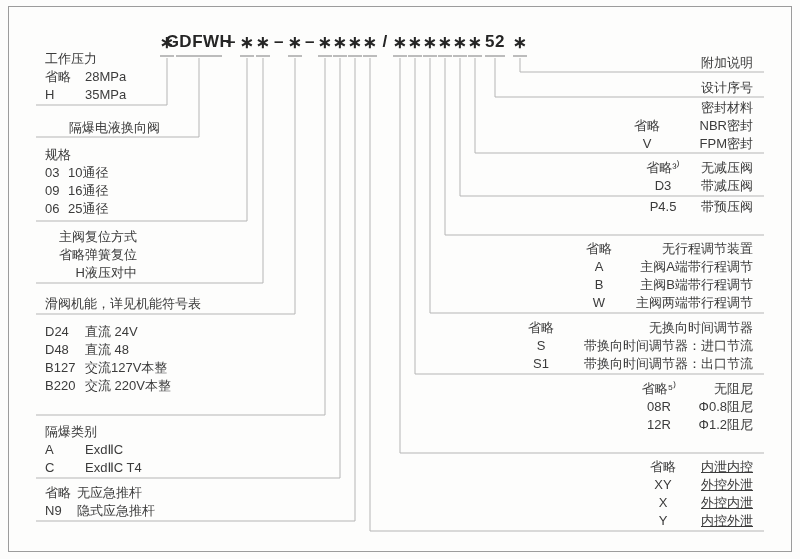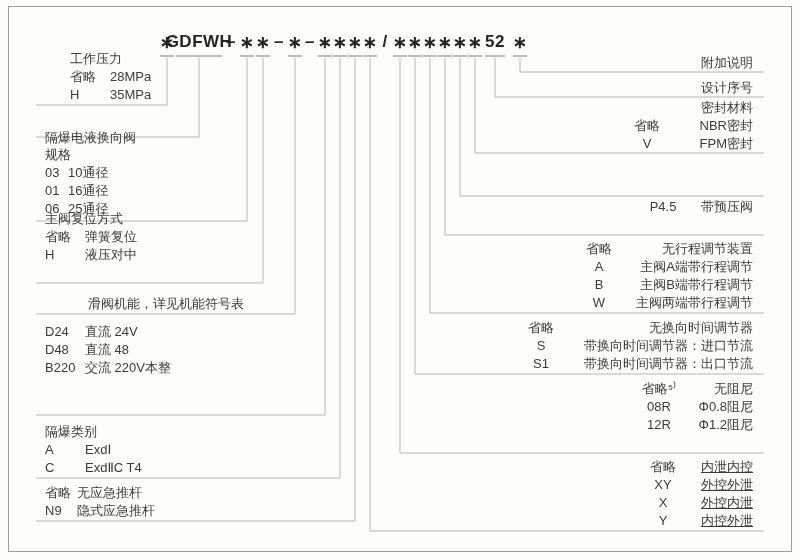--- a/index.html
+++ b/index.html
@@ -17,26 +17,26 @@
   .brow{display:flex;}
   .brow.full{display:block;}
   .left{left:45px;text-align:left;}
   .left .c1{display:inline-block;width:40px;flex:0 0 auto;}
   .left .c2{display:inline-block;}
   .right .brow{display:flex;justify-content:flex-end;}
   .right .brow.full{text-align:right;}
   .right .c1{flex:0 0 auto;width:56px;text-align:center;margin-right:8px;}
   .right .c2{flex:0 0 auto;text-align:right;}
   
-  #b-wp{top:50px;margin-left:25px;}
-  #b-name{top:129px;}
+  #b-wp{top:50px;}
+  #b-name{top:119px;margin-left:24px;}
   #b-spec{top:146px;}
   #b-spec .c1{width:23px;}
-  #b-reset{top:210px;}
-  #b-spool{top:295px;margin-left:43px;}
+  #b-reset{top:228px;text-align:right;}
+  #b-spool{top:295px;}
   #b-volt{top:323px;}
   #b-exp{top:423px;}
   #b-rod{top:484px;}
   #b-rod .c1{width:32px;}
   
   .right{right:47px;}
   #b-notes{top:54px;}
   #b-design{top:79px;}
   #b-seal{top:99px;}      #b-seal .c2{width:70px;}
   #b-red{top:159px;}      #b-red .c2{width:54px;}
@@ -129,21 +129,21 @@
   <div class="block left" id="b-name">
       <div class="brow full">隔爆电液换向阀</div>
     </div>
   <div class="block left" id="b-spec">
       <div class="brow full">规格</div>
       <div class="brow">
         <span class="c1">03</span>
         <span class="c2">10通径</span>
       </div>
       <div class="brow">
-        <span class="c1">01</span>
+        <span class="c1">09</span>
         <span class="c2">16通径</span>
       </div>
       <div class="brow">
         <span class="c1">06</span>
         <span class="c2">25通径</span>
       </div>
     </div>
   <div class="block left" id="b-reset">
       <div class="brow full">主阀复位方式</div>
       <div class="brow">
@@ -161,29 +161,33 @@
   <div class="block left" id="b-volt">
       <div class="brow">
         <span class="c1">D24</span>
         <span class="c2">直流 24V</span>
       </div>
       <div class="brow">
         <span class="c1">D48</span>
         <span class="c2">直流 48</span>
       </div>
       <div class="brow">
+        <span class="c1">B127</span>
+        <span class="c2">交流127V本整</span>
+      </div>
+      <div class="brow">
         <span class="c1">B220</span>
         <span class="c2">交流 220V本整</span>
       </div>
     </div>
   <div class="block left" id="b-exp">
       <div class="brow full">隔爆类别</div>
       <div class="brow">
         <span class="c1">A</span>
-        <span class="c2">ExdⅠ</span>
+        <span class="c2">ExdⅡC</span>
       </div>
       <div class="brow">
         <span class="c1">C</span>
         <span class="c2">ExdⅡC T4</span>
       </div>
     </div>
   <div class="block left" id="b-rod">
       <div class="brow">
         <span class="c1">省略</span>
         <span class="c2">无应急推杆</span>
@@ -205,20 +209,28 @@
       <div class="brow">
         <span class="c1">省略</span>
         <span class="c2">NBR密封</span>
       </div>
       <div class="brow">
         <span class="c1">V</span>
         <span class="c2">FPM密封</span>
       </div>
     </div>
   <div class="block right" id="b-red">
+      <div class="brow">
+        <span class="c1">省略³⁾</span>
+        <span class="c2">无减压阀</span>
+      </div>
+      <div class="brow">
+        <span class="c1">D3</span>
+        <span class="c2">带减压阀</span>
+      </div>
     </div>
   <div class="block right" id="b-pre">
       <div class="brow">
         <span class="c1">P4.5</span>
         <span class="c2">带预压阀</span>
       </div>
     </div>
   <div class="block right" id="b-stroke">
       <div class="brow">
         <span class="c1">省略</span>

